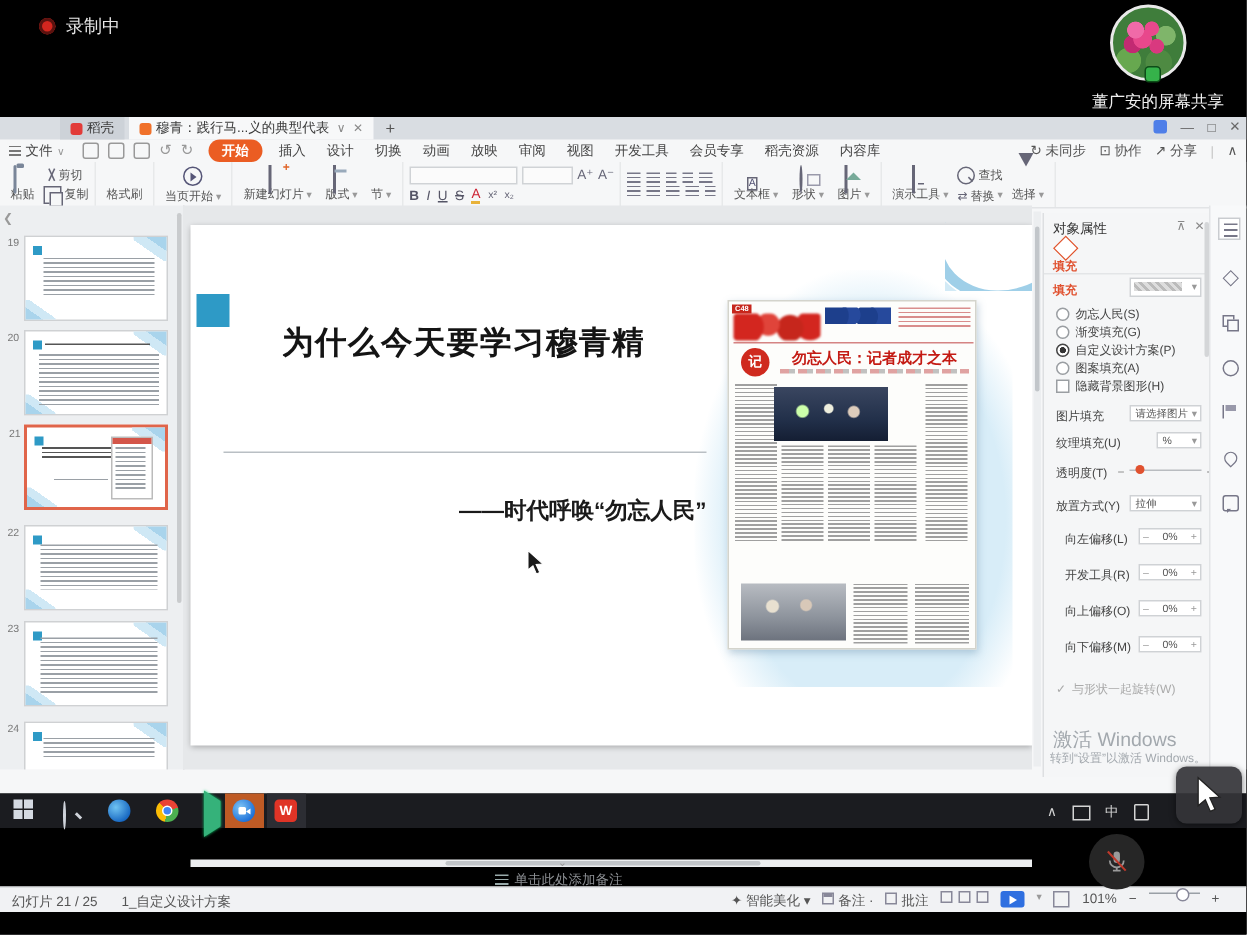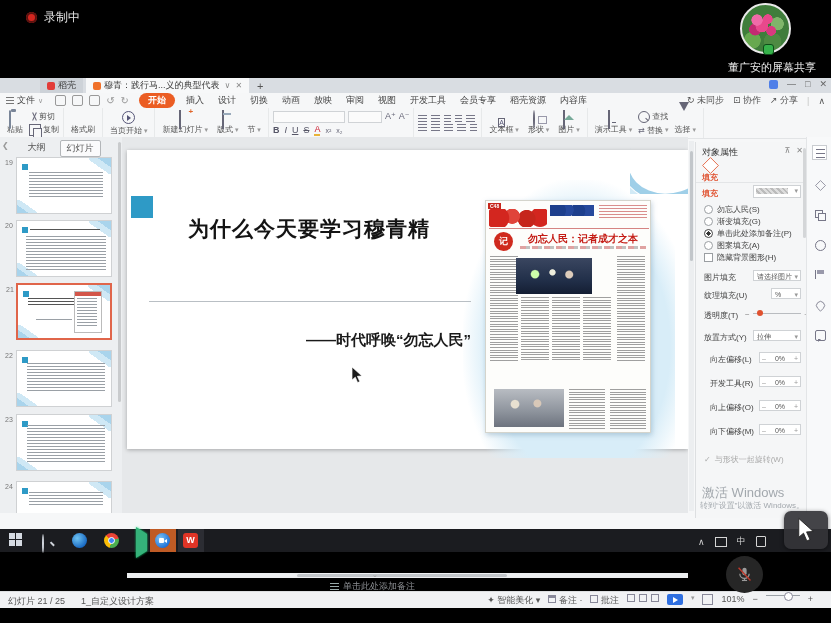--- a/index.html
+++ b/index.html
@@ -116,21 +116,21 @@
   .tswoosh2{position:absolute;left:0;bottom:0;width:20px;height:13px;
      background:linear-gradient(35deg,#a9d4ec 0 30%,#cfe8f5 30% 55%,transparent 55%);border-top-right-radius:20px;}
   .tl{background:repeating-linear-gradient(to bottom,#9aa0a6 0 1px,transparent 1px 3px);}
   .tl.dark{background:repeating-linear-gradient(to bottom,#555 0 1px,transparent 1px 3px);}
   .sscroll{position:absolute;right:1px;top:5px;width:3px;height:260px;background:#c9cbcd;border-radius:2px;}
 
   
   .canvas{left:122px;top:59px;width:566px;height:376px;background:#e6e8ea;overflow:hidden;}
   .vscroll{left:689px;top:63px;width:5px;height:370px;background:#eceef0;}
   .vscroll .thumbbar{position:absolute;left:1px;top:10px;width:3px;height:110px;background:#c2c6ca;border-radius:2px;}
-  .slide{position:absolute;left:5px;top:13px;width:561px;height:299px;background:#fff;box-shadow:0 1px 4px rgba(0,0,0,.28);}
+  .slide{position:absolute;left:5px;top:13px;width:561px;height:347px;background:#fff;box-shadow:0 1px 4px rgba(0,0,0,.28);}
   .slide-sq{position:absolute;left:4px;top:46px;width:22px;height:22px;background:#2e9ac6;}
   .slide-swoosh{position:absolute;right:-2px;top:-2px;width:60px;height:46px;overflow:hidden;}
   .slide-swoosh i{position:absolute;display:block;border-radius:50%;}
   .slide-swoosh .s1{right:-30px;top:-34px;width:86px;height:72px;border:7px solid #9fcfe8;transform:rotate(-18deg);}
   .slide-swoosh .s2{right:-38px;top:-40px;width:104px;height:88px;border:5px solid #d2eaf6;transform:rotate(-18deg);}
   .blueglow{position:absolute;left:336px;top:30px;width:212px;height:278px;
      background:radial-gradient(ellipse at 55% 60%,#d8edf8 0 55%,rgba(216,237,248,0) 72%);}
   .slide-title{position:absolute;left:12px;top:66px;width:340px;text-align:center;font-weight:bold;
      color:#141414;font-size:21px;line-height:26px;letter-spacing:1px;}
   .slide-div{position:absolute;left:22px;top:151px;width:322px;height:1px;background:#b9bfc4;}
@@ -465,24 +465,20 @@
         </div>
         <div class="bigbtn">
           <span class="ic"><span class="ic-sel"></span></span>
           <span class="lbl"><span>选择</span><span class="carat"> ▾</span></span>
         </div>
       </div>
     </div>
 
     <div class="abs sidepanel">
       <span class="collapse-arrow">❮</span>
-      <div class="side-tabs">
-        <span class="stab">大纲</span>
-        <span class="stab active">幻灯片</span>
-      </div>
 
       <div class="thumb" style="top:20px">
         <span class="tnum">19</span>
         <span class="tsq"></span>
         <span class="tswoosh"></span>
         <span class="tswoosh2"></span>
         <div class="tl" style="position:absolute;left:12px;top:14px;width:74px;height:26px"></div>
       </div>
 
       <div class="thumb" style="top:83px">
@@ -604,21 +600,21 @@
       <div class="opt" style="top:62px">
         <span class="radio"></span>
         <span>勿忘人民(S)</span>
       </div>
       <div class="opt" style="top:74px">
         <span class="radio"></span>
         <span>渐变填充(G)</span>
       </div>
       <div class="opt" style="top:86px">
         <span class="radio on"></span>
-        <span>单击此处添加备注(P)</span>
+        <span>自定义设计方案(P)</span>
       </div>
       <div class="opt" style="top:98px">
         <span class="radio"></span>
         <span>图案填充(A)</span>
       </div>
       <div class="opt" style="top:110px">
         <span class="cbox"></span>
         <span>隐藏背景图形(H)</span>
       </div>
 

